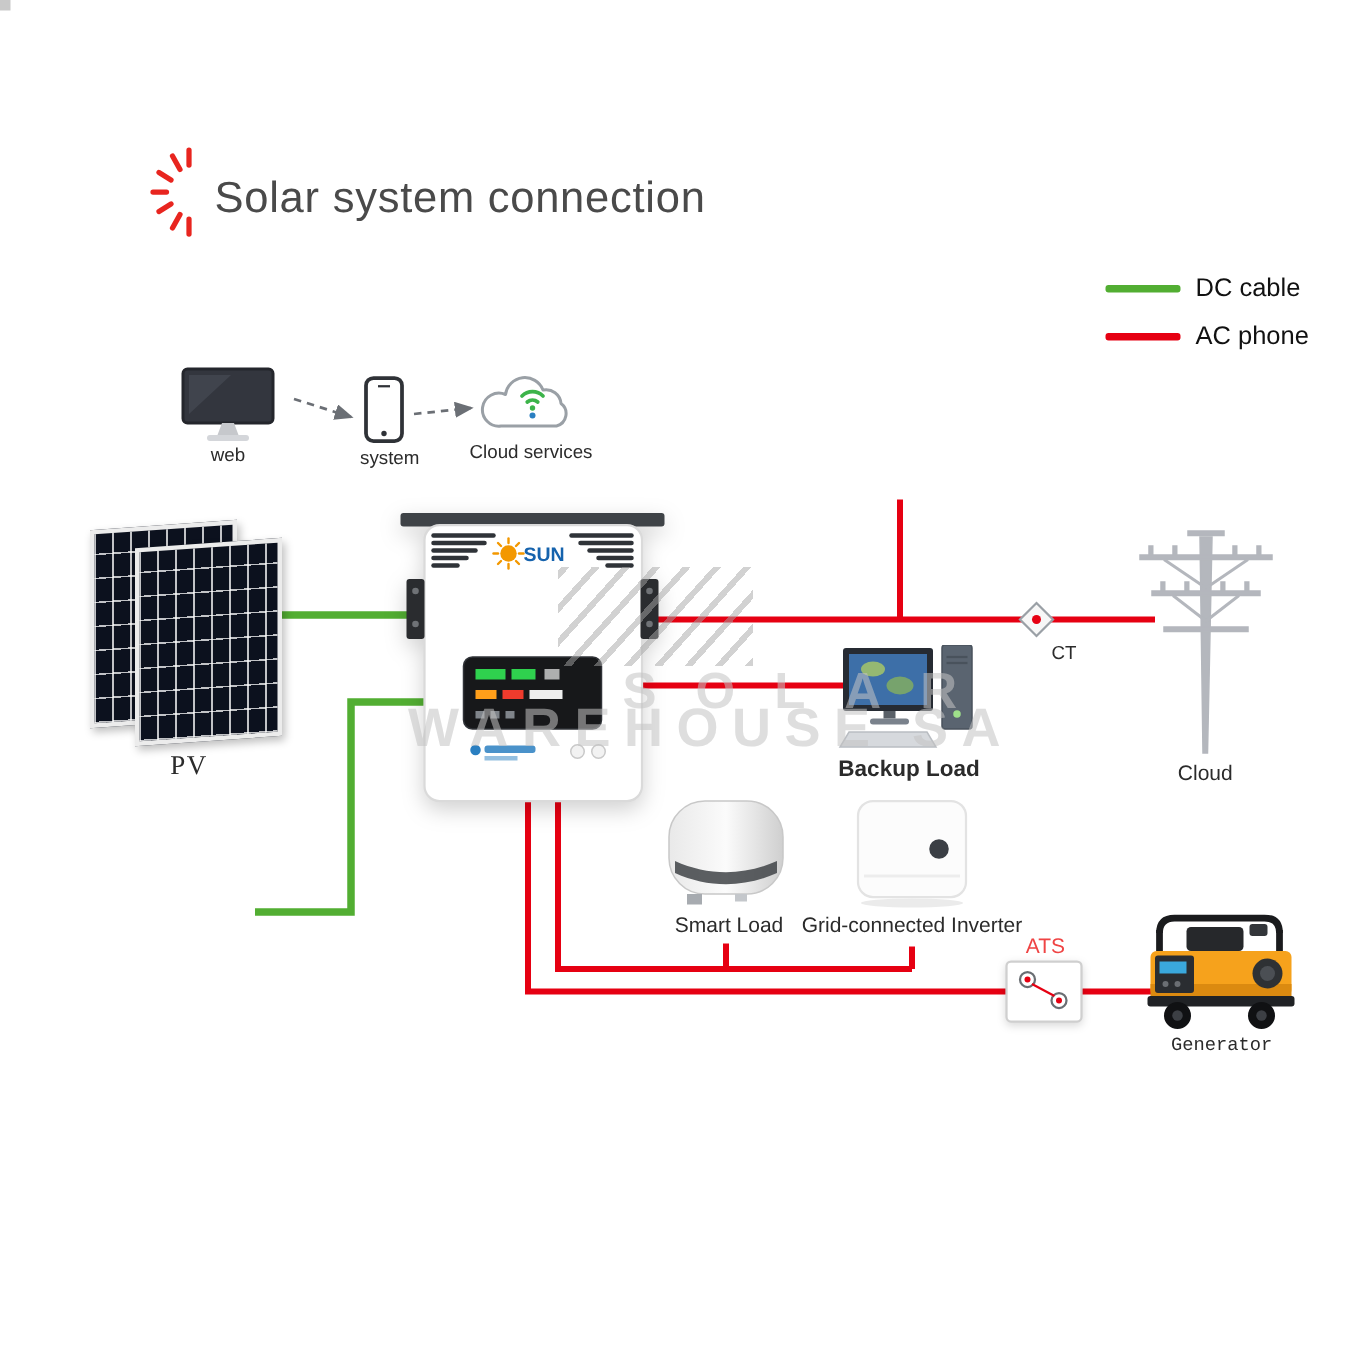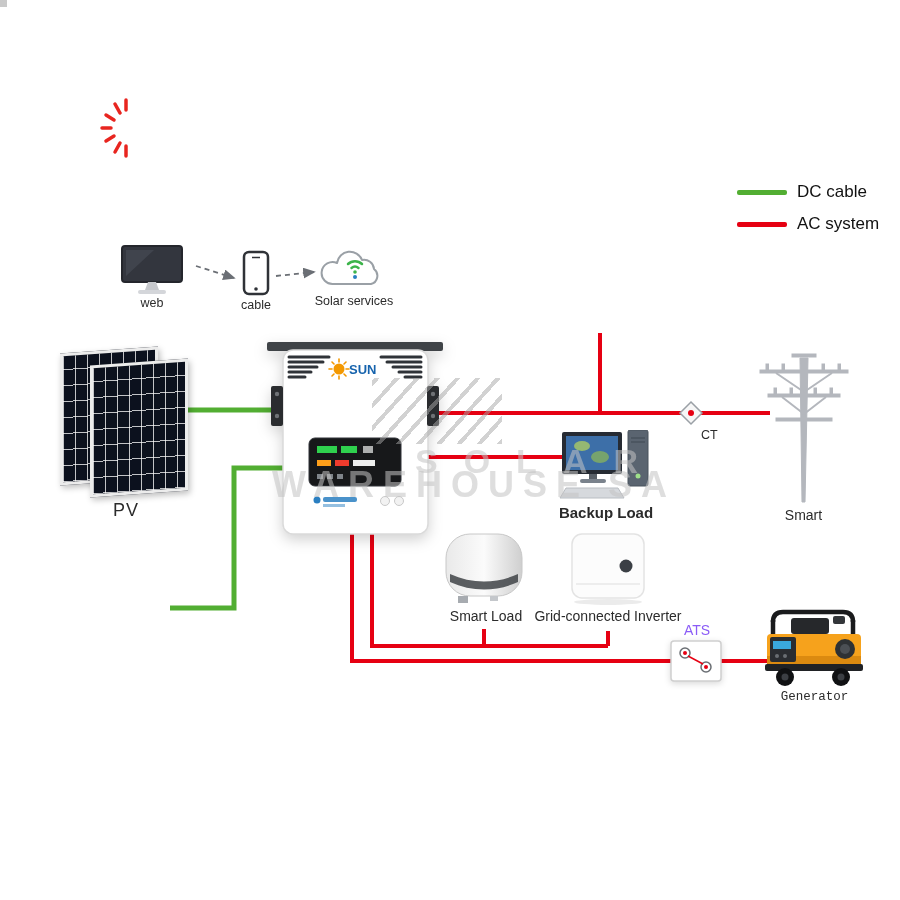--- a/index.html
+++ b/index.html
@@ -29,21 +29,21 @@
   .pv1{left:0;top:4;transform:skewY(-4deg);}
   .pv2{left:30px;top:12px;transform:skewY(-4deg);}
   .inverter-wrap{filter:drop-shadow(0 5px 7px rgba(0,0,0,.18));}
   .watermark{position:absolute;z-index:3;color:#c4c4c4;opacity:.55;font-weight:bold;
              pointer-events:none;white-space:nowrap;}
   .wm1{left:415px;top:442px;font-size:34px;letter-spacing:26px;}
   .wm2{left:272px;top:464px;font-size:36px;letter-spacing:9px;}
   .wm-stripes{position:absolute;left:372px;top:378px;width:130px;height:66px;z-index:3;
     background:repeating-linear-gradient(-48deg, rgba(165,165,165,.5) 0 4px, transparent 4px 15px);
     pointer-events:none;}
-  .ats-label{position:absolute;left:672px;top:622px;width:50px;font-size:14px;color:#8b5cf6;
+  .ats-label{position:absolute;left:672px;top:622px;width:50px;font-size:14px;color:#ef4444;
              text-align:center;z-index:2;}
   .corner{position:absolute;left:0;top:0;width:7px;height:7px;background:#c9c9c9;z-index:2;}
 </style>
 </head>
 <body>
 
 <div class="stage">
 
   <div class="corner"></div>
 
@@ -74,60 +74,61 @@
     <g stroke="#e8251f" stroke-width="3.5" stroke-linecap="round">
       <line x1="30" y1="8" x2="30" y2="18"></line>
       <line x1="19" y1="12" x2="24" y2="21"></line>
       <line x1="10" y1="23" x2="18" y2="28"></line>
       <line x1="6" y1="36" x2="15" y2="36"></line>
       <line x1="10" y1="49" x2="18" y2="44"></line>
       <line x1="19" y1="60" x2="24" y2="51"></line>
       <line x1="30" y1="64" x2="30" y2="54"></line>
     </g>
   </svg>
+  <div class="title">Solar system connection</div>
 
   <div class="legend">
     <div class="legend-row">
       <span class="swatch dc"></span>
       <span class="txt">DC cable</span>
     </div>
     <div class="legend-row">
       <span class="swatch ac"></span>
-      <span class="txt">AC system</span>
+      <span class="txt">AC phone</span>
     </div>
   </div>
 
   <div class="node" style="left:118px;top:244px;width:68px;">
     <svg width="68" height="50">
       <rect x="4" y="2" width="60" height="36" rx="3" fill="#33363e" stroke="#24262c" stroke-width="2"></rect>
       <polygon points="8,6 36,6 8,32" fill="#4a4e59" opacity="0.6"></polygon>
       <polygon points="30,38 38,38 41,46 27,46" fill="#c6c8cc"></polygon>
       <rect x="20" y="46" width="28" height="4" rx="2" fill="#d4d6da"></rect>
     </svg>
     <div class="lbl lbl-sm">web</div>
   </div>
 
   <div class="node" style="left:240px;top:250px;width:32px;">
     <svg width="32" height="46">
       <rect x="4" y="2" width="24" height="42" rx="5" fill="#ffffff" stroke="#2f3237" stroke-width="2.5"></rect>
       <line x1="12" y1="7.5" x2="20" y2="7.5" stroke="#2f3237" stroke-width="1.5"></line>
       <circle cx="16" cy="39" r="1.8" fill="#2f3237"></circle>
     </svg>
-    <div class="lbl lbl-sm">cable</div>
+    <div class="lbl lbl-sm">system</div>
   </div>
 
   <div class="node" style="left:312px;top:246px;width:84px;">
     <svg width="84" height="46">
       <path d="M22 38 a11 11 0 1 1 3-21 a13 13 0 0 1 25-3 a10 10 0 0 1 12 9 a8.5 8.5 0 0 1 -3 15 z" fill="#ffffff" stroke="#9aa0a6" stroke-width="2" stroke-linejoin="round"></path>
       <path d="M36 18 a10 10 0 0 1 14 0" fill="none" stroke="#3cb44a" stroke-width="2.5" stroke-linecap="round"></path>
       <path d="M39.5 22 a5.5 5.5 0 0 1 7 0" fill="none" stroke="#3cb44a" stroke-width="2.5" stroke-linecap="round"></path>
       <circle cx="43" cy="26" r="1.8" fill="#3cb44a"></circle>
       <circle cx="43" cy="31" r="2" fill="#2a7fc1"></circle>
     </svg>
-    <div class="lbl lbl-sm">Solar services</div>
+    <div class="lbl lbl-sm">Cloud services</div>
   </div>
 
 
   <div class="node inverter-wrap" style="left:265px;top:342px;width:180px;">
     <svg width="180" height="200">
       <rect x="2" y="0" width="176" height="9" rx="2" fill="#3f4347"></rect>
       <rect x="18" y="8" width="145" height="184" rx="10" fill="#ffffff" stroke="#dadada" stroke-width="1.5"></rect>
       <g stroke="#2f3338" stroke-width="3" stroke-linecap="round">
         <line x1="24" y1="15" x2="64" y2="15"></line>
         <line x1="24" y1="20" x2="58" y2="20"></line>
@@ -172,21 +173,21 @@
       <circle cx="12" cy="74" r="2.2" fill="#6f7276"></circle>
       <rect x="162" y="44" width="12" height="40" rx="2" fill="#2a2c2f"></rect>
       <circle cx="168" cy="52" r="2.2" fill="#6f7276"></circle>
       <circle cx="168" cy="74" r="2.2" fill="#6f7276"></circle>
     </svg>
   </div>
 
   <div class="node" style="left:60px;top:350px;width:132px;height:168px;">
     <div class="pv-panel pv1"></div>
     <div class="pv-panel pv2"></div>
-    <div class="lbl lbl-lg" style="position:absolute;top:148px;width:132px;">PV</div>
+    <div class="lbl lbl-lg" style="position:absolute;top:148px;width:132px;font-family:Liberation Serif, serif;">PV</div>
   </div>
 
   <div class="node" style="left:756px;top:350px;width:95px;">
     <svg width="95" height="155">
       <g fill="#b4b7bd" stroke="#b4b7bd">
         <polygon points="44,8 52,8 49,152 46,152"></polygon>
         <rect x="36" y="4" width="24" height="3"></rect>
         <rect x="4" y="20" width="88" height="3"></rect>
         <rect x="12" y="44" width="72" height="3"></rect>
         <rect x="20" y="68" width="56" height="3"></rect>
@@ -199,21 +200,21 @@
         <rect x="58" y="38" width="2.5" height="6"></rect>
         <rect x="74" y="38" width="2.5" height="6"></rect>
       </g>
       <g stroke="#b4b7bd" stroke-width="2" fill="none">
         <path d="M20 23 L48 42"></path>
         <path d="M76 23 L48 42"></path>
         <path d="M26 47 L48 64"></path>
         <path d="M70 47 L48 64"></path>
       </g>
     </svg>
-    <div class="lbl">Smart</div>
+    <div class="lbl">Cloud</div>
   </div>
 
   <div class="node" style="left:556px;top:430px;width:100px;font-weight:bold;">
     <svg width="100" height="72">
       <rect x="6" y="2" width="60" height="42" rx="2" fill="#262b33"></rect>
       <rect x="10" y="6" width="52" height="34" fill="#3d6fa8"></rect>
       <ellipse cx="26" cy="16" rx="8" ry="5" fill="#9fc06c" opacity="0.9"></ellipse>
       <ellipse cx="44" cy="27" rx="9" ry="6" fill="#86b05e" opacity="0.8"></ellipse>
       <rect x="33" y="44" width="8" height="5" fill="#596068"></rect>
       <rect x="24" y="49" width="26" height="4" rx="2" fill="#7a828c"></rect>

